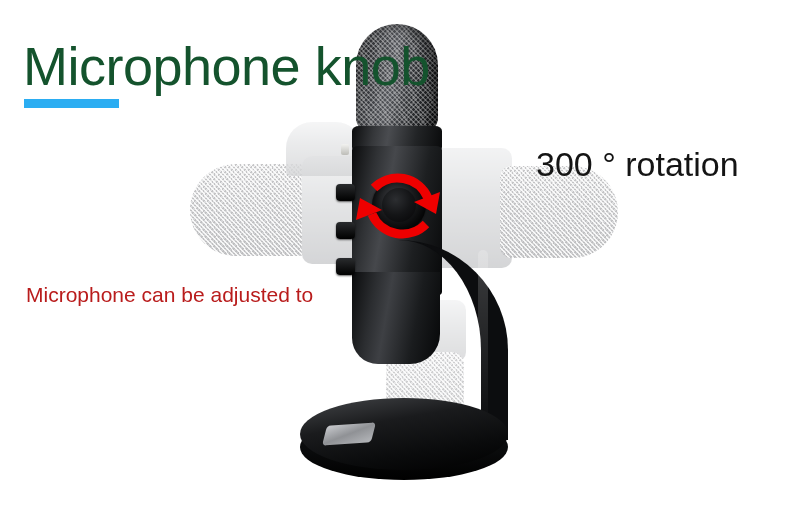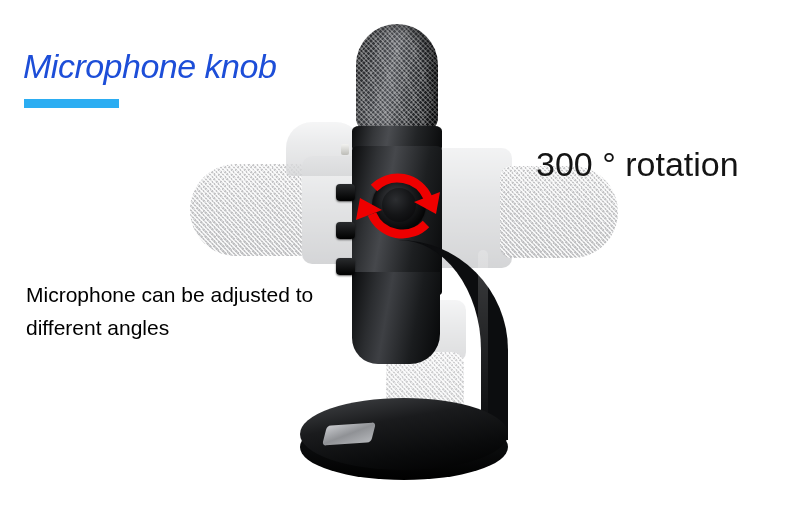--- a/index.html
+++ b/index.html
@@ -16,28 +16,27 @@
     height: 527px;
     background: #ffffff;
     overflow: hidden;
   }
 
   
   #title {
     position: absolute;
     left: 23px;
     top: 38px;
-    font-size: 34px;
+    font-size: 54px;
     line-height: 56px;
     font-weight: 400;
-    color: #1d4ed8;
+    color: #14532d;
     letter-spacing: -0.5px;
     white-space: nowrap;
     z-index: 40;
-    font-style: italic;
   }
   #accent-bar {
     position: absolute;
     left: 24px;
     top: 99px;
     width: 95px;
     height: 9px;
     z-index: 40;
   }
   #rotation-callout {
@@ -52,21 +51,21 @@
   }
   #body-copy {
     position: absolute;
     left: 26px;
     top: 278px;
     z-index: 40;
   }
   #body-copy .line {
     font-size: 21px;
     line-height: 33px;
-    color: #000000;
+    color: #b91c1c;
     white-space: nowrap;
   }
 
   
   #photo {
     position: absolute;
     left: 0;
     top: 0;
     width: 790px;
     height: 527px;
@@ -289,16 +288,15 @@
     </svg>
   </div>
 
   <div id="title">Microphone knob</div>
   <div id="accent-bar" style="background: rgb(43, 173, 242);"></div>
 
   <div id="rotation-callout">300 ° rotation</div>
 
   <div id="body-copy">
     <div class="line">Microphone can be adjusted to</div>
-    <div class="line">different angles</div>
   </div>
 
 </div>
 
 </body></html>

